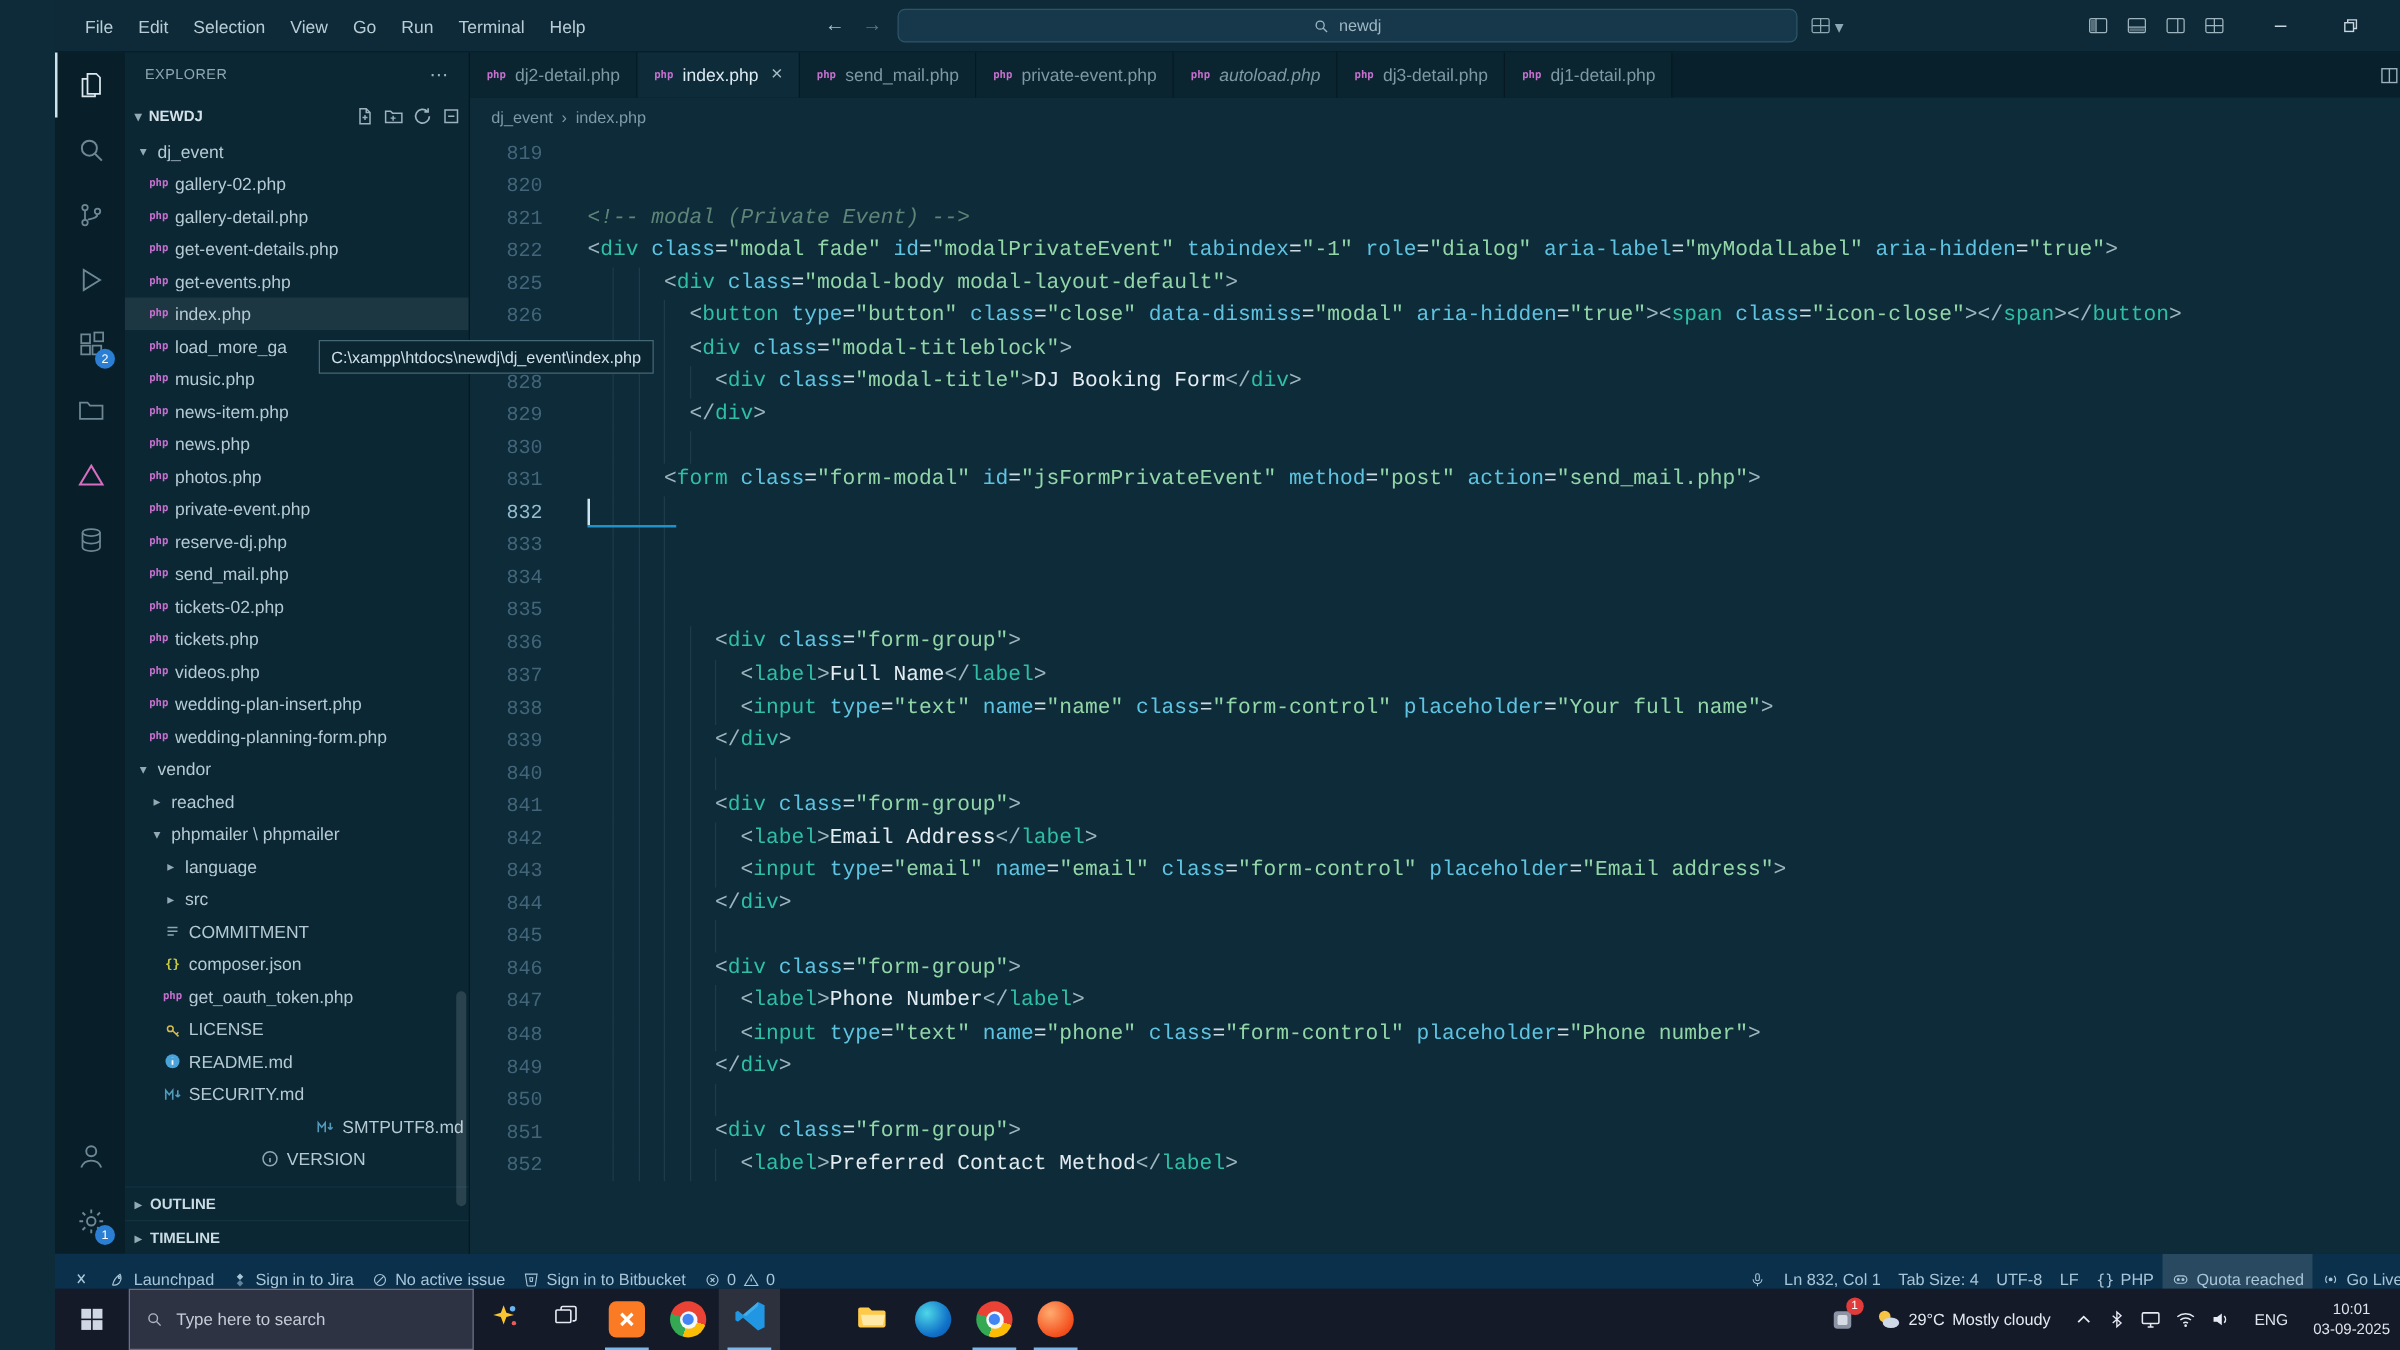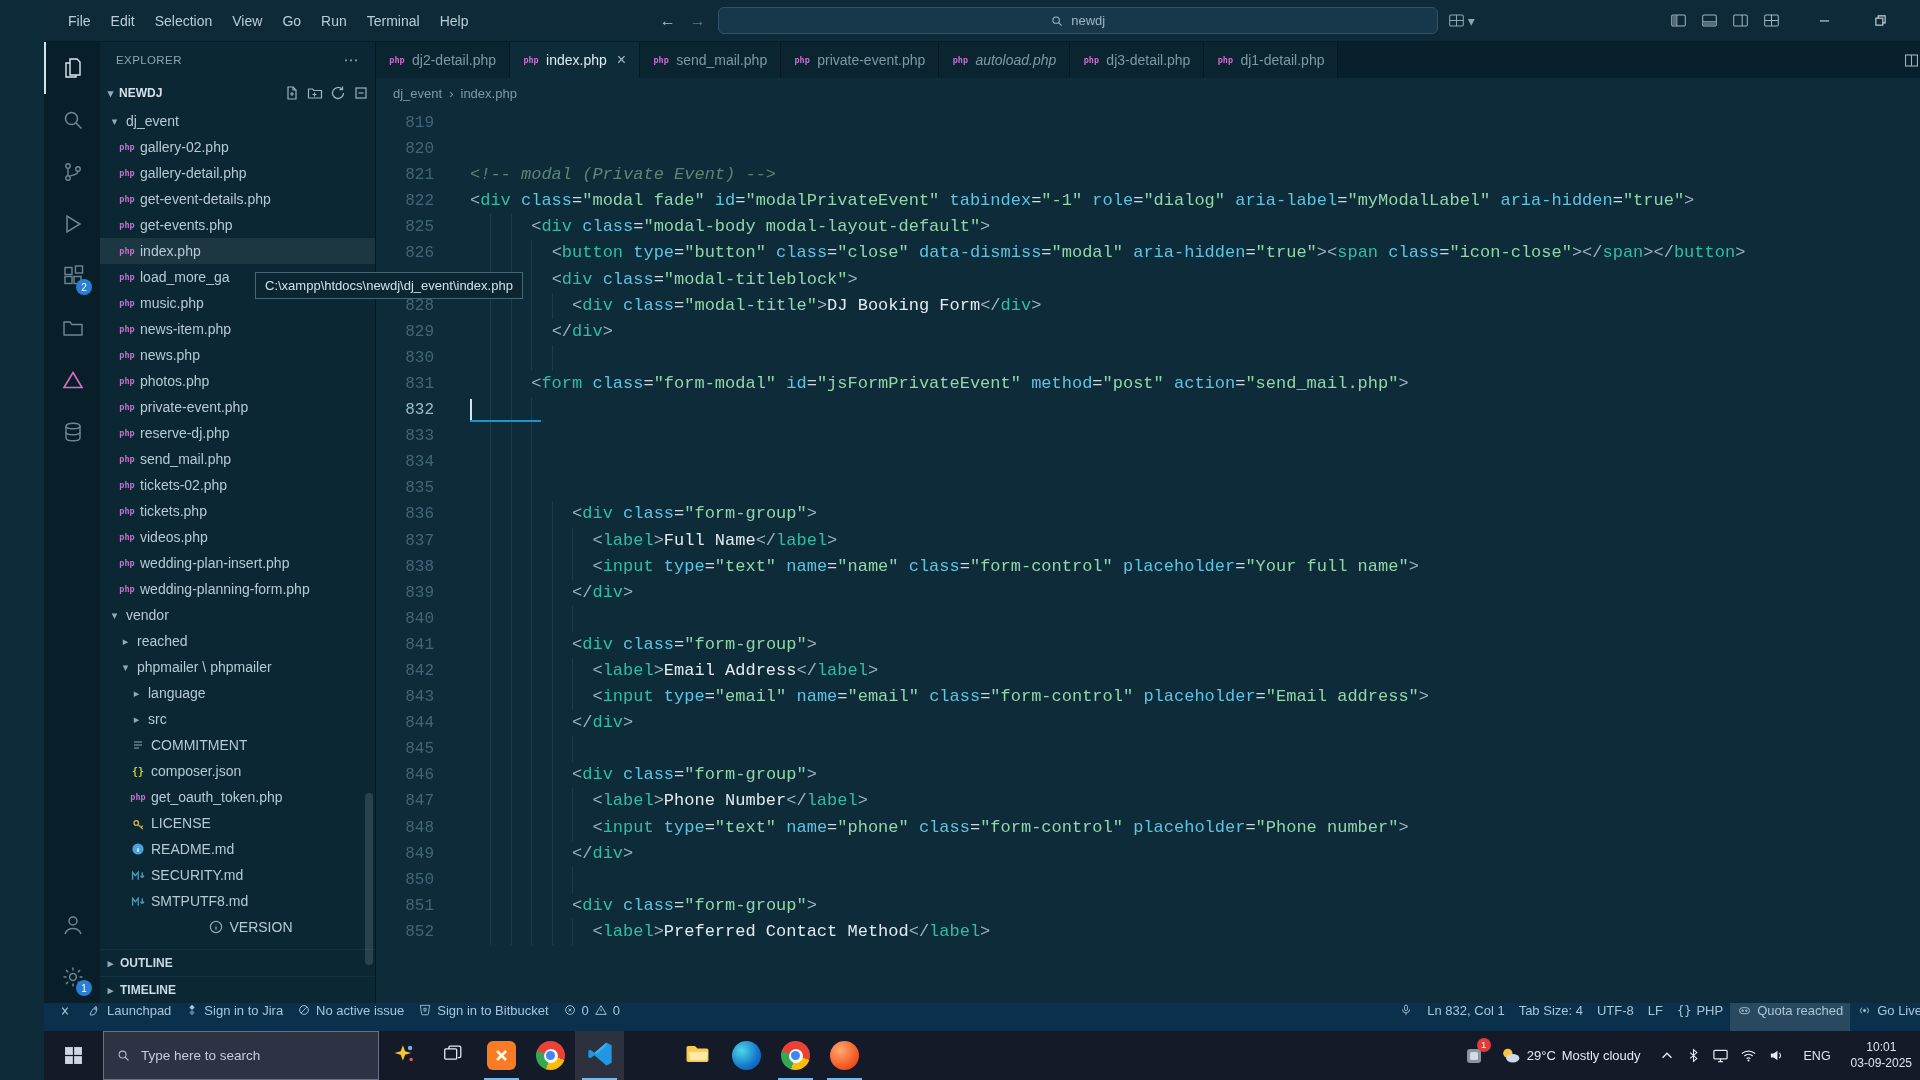--- a/index.html
+++ b/index.html
@@ -65,21 +65,21 @@
 .guide{position:absolute;top:0;bottom:0;width:1px;background:rgba(130,175,195,.13);}
 .cursor{position:absolute;left:0;top:2px;height:21px;width:2px;background:#cfe6f0;}
 .active-seg{position:absolute;left:0;bottom:1px;width:7ch;height:2px;background:#1f93c9;}
 .ruler-mark{position:absolute;right:3px;top:553px;width:10px;height:9px;background:#d95d3b;}
 
 .path-tooltip{position:absolute;left:211px;top:272px;height:27px;background:#0b2531;border:1px solid #456877;color:#cfe1e9;font-size:13px;display:flex;align-items:center;padding:0 9px;z-index:60;white-space:nowrap;}
 
 .statusbar{height:28px;background:#0b304b;color:#a9c6d8;font-size:13px;display:flex;align-items:center;padding:0 6px;flex:none;}
 .sb-group{display:flex;align-items:center;height:100%;}
 .sb-right{margin-left:auto;}
-.sb-item{display:flex;align-items:flex-start;gap:5px;padding:0 7px;height:100%;white-space:nowrap;}
+.sb-item{display:flex;align-items:flex-end;gap:5px;padding:0 7px;height:100%;white-space:nowrap;}
 .sb-item.hl{background:rgba(255,255,255,.12);}
 
 .taskbar{height:49px;background:#151a28;display:flex;align-items:stretch;color:#dfe4ee;flex:none;}
 .tb-start{width:59px;display:flex;align-items:center;justify-content:center;}
 .tb-search{width:276px;background:#2e3343;border:1px solid #6a7187;display:flex;align-items:center;gap:10px;padding:0 12px;font-size:13.5px;color:#c6cdd9;}
 .tb-apps{display:flex;align-items:stretch;}
 .tb-app{width:49px;display:flex;align-items:center;justify-content:center;position:relative;}
 .tb-app.running::after{content:"";position:absolute;bottom:0;left:7px;right:7px;height:2px;background:#76b9ed;}
 .tb-app.focused{background:rgba(255,255,255,.10);}
 .tb-tray{margin-left:auto;display:flex;align-items:center;padding-right:2px;}
@@ -489,21 +489,21 @@
           </div>
           <div class="tree-row" style="padding-left: 30px;">
             <span class="fic-wrap">
               <svg width="15" height="15" viewBox="0 0 14 12" fill="none" stroke="#519aba" stroke-width="1.2">
                 <path d="M1.5 10V3l2.6 3.2L6.7 3v7"></path>
                 <path d="M10.5 3v5m0 0L8.8 6.3M10.5 8l1.7-1.7"></path>
               </svg>
             </span>
             <span class="tree-label">SECURITY.md</span>
           </div>
-          <div class="tree-row" style="padding-left: 30px;">
+          <div class="tree-row" style="padding-left: 30px; justify-content: flex-end;">
             <span class="fic-wrap">
               <svg width="15" height="15" viewBox="0 0 14 12" fill="none" stroke="#519aba" stroke-width="1.2">
                 <path d="M1.5 10V3l2.6 3.2L6.7 3v7"></path>
                 <path d="M10.5 3v5m0 0L8.8 6.3M10.5 8l1.7-1.7"></path>
               </svg>
             </span>
             <span class="tree-label">SMTPUTF8.md</span>
           </div>
           <div class="tree-row" style="padding-left: 30px; justify-content: center;">
             <span class="fic-wrap">

